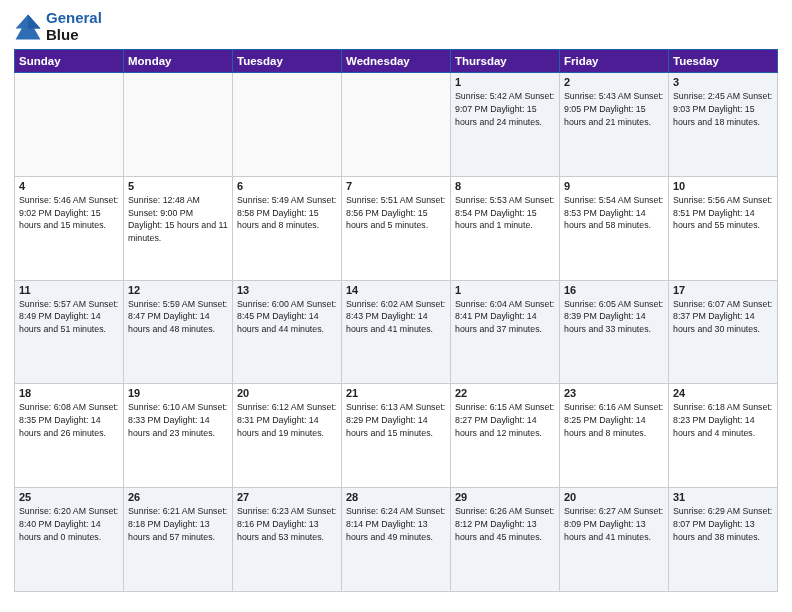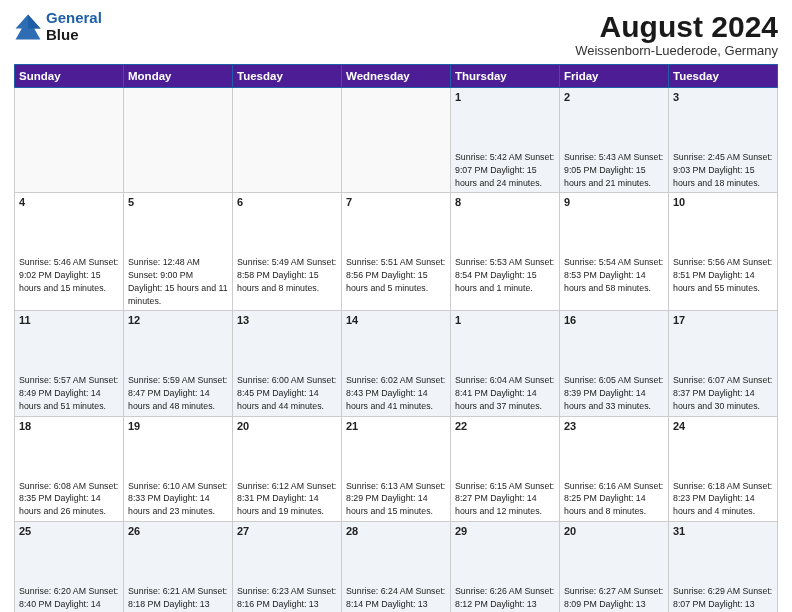--- a/index.html
+++ b/index.html
@@ -86,45 +86,40 @@
     .day-num {
       font-size: 11px;
       font-weight: bold;
       display: block;
       margin-bottom: 2px;
     }
     .day-info {
       font-size: 8.8px;
       line-height: 1.45;
       color: #222;
-      margin-top: 48px;
     }
     .empty {
       background: #f9f9f9 !important;
     }
   </style>
 </head>
 <body>
 
 <div class="page">
   <div class="header">
     <div class="logo">
       <svg class="logo-icon" viewBox="0 0 36 36">
         <polygon points="18,2 34,20 26,20 34,34 2,34 10,20 2,20" fill="#2e6db4"></polygon>
         <polygon points="18,2 34,20 18,20" fill="#1e5fa8"></polygon>
       </svg>
       <div class="logo-text">
         <span class="blue">General</span><br>
         <span>Blue</span>
       </div>
     </div>
-    <div class="title-block">
-      <div class="main-title">August 2024</div>
-      <div class="subtitle">Weissenborn-Luederode, Germany</div>
-    </div>
   </div>
   <table class="calendar">
     <thead>
       <tr>
 
       <th>Sunday</th>
           <th>Monday</th>
           <th>Tuesday</th>
           <th>Wednesday</th>
           <th>Thursday</th>

